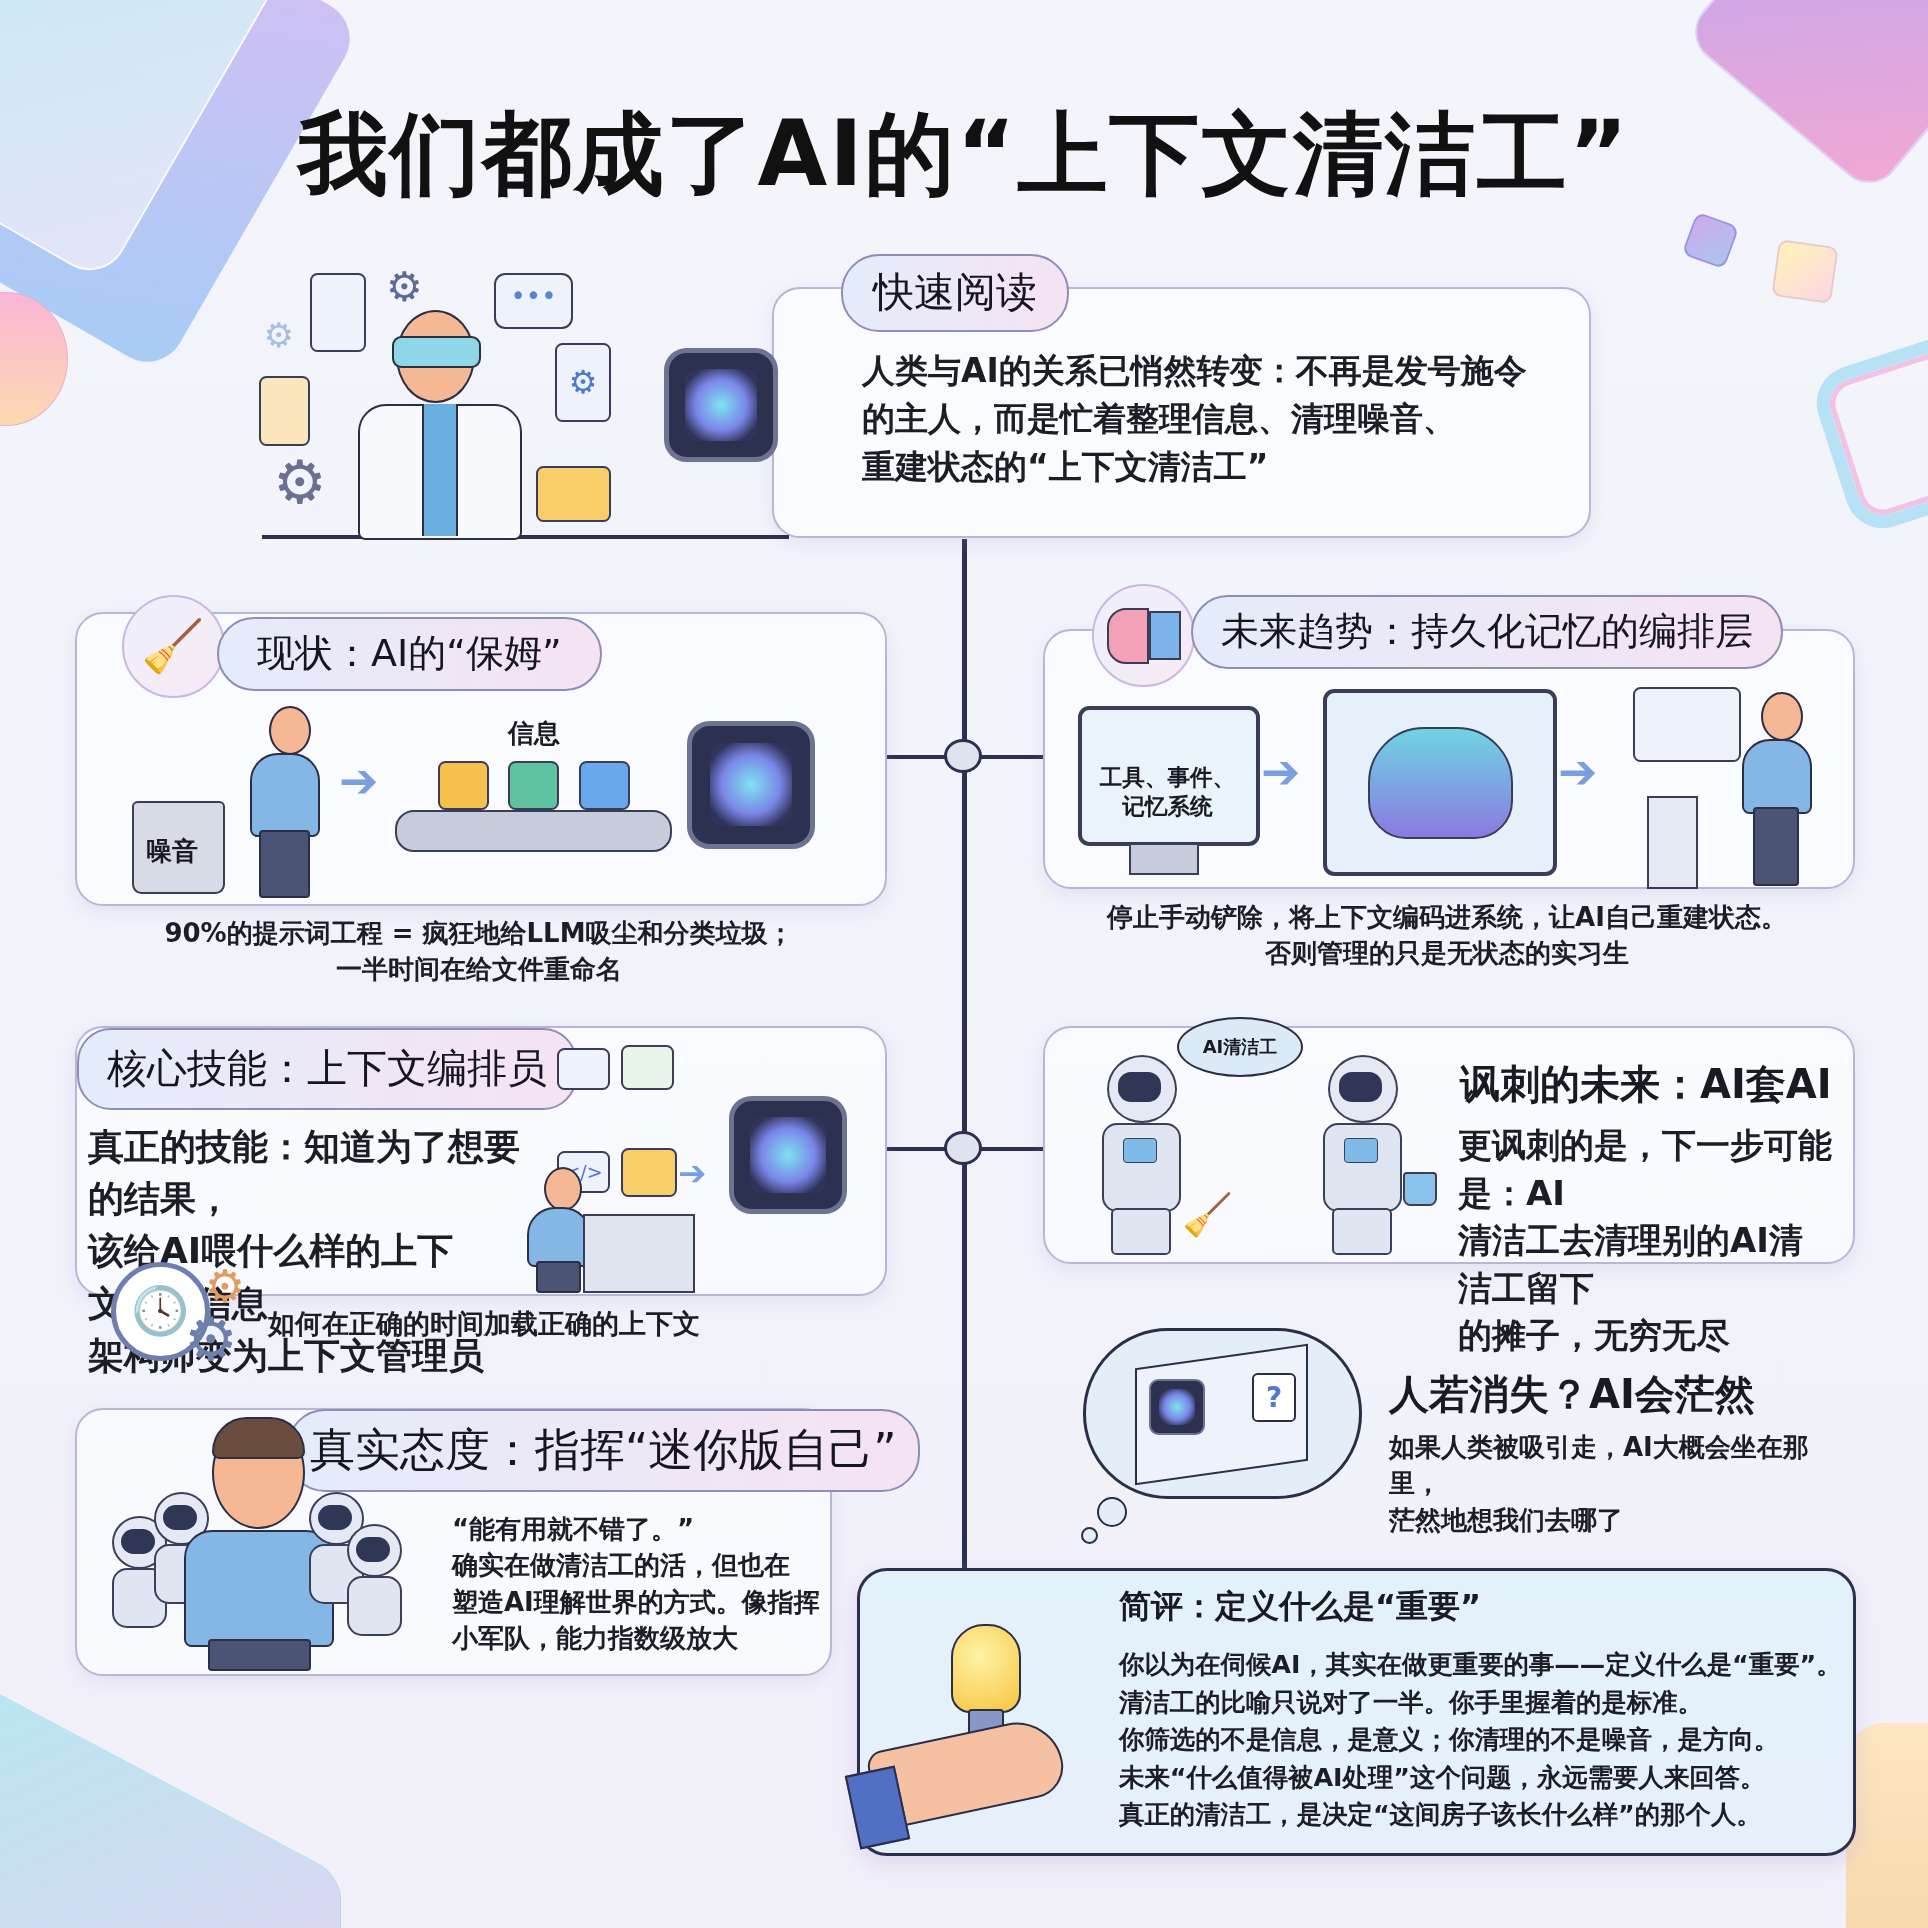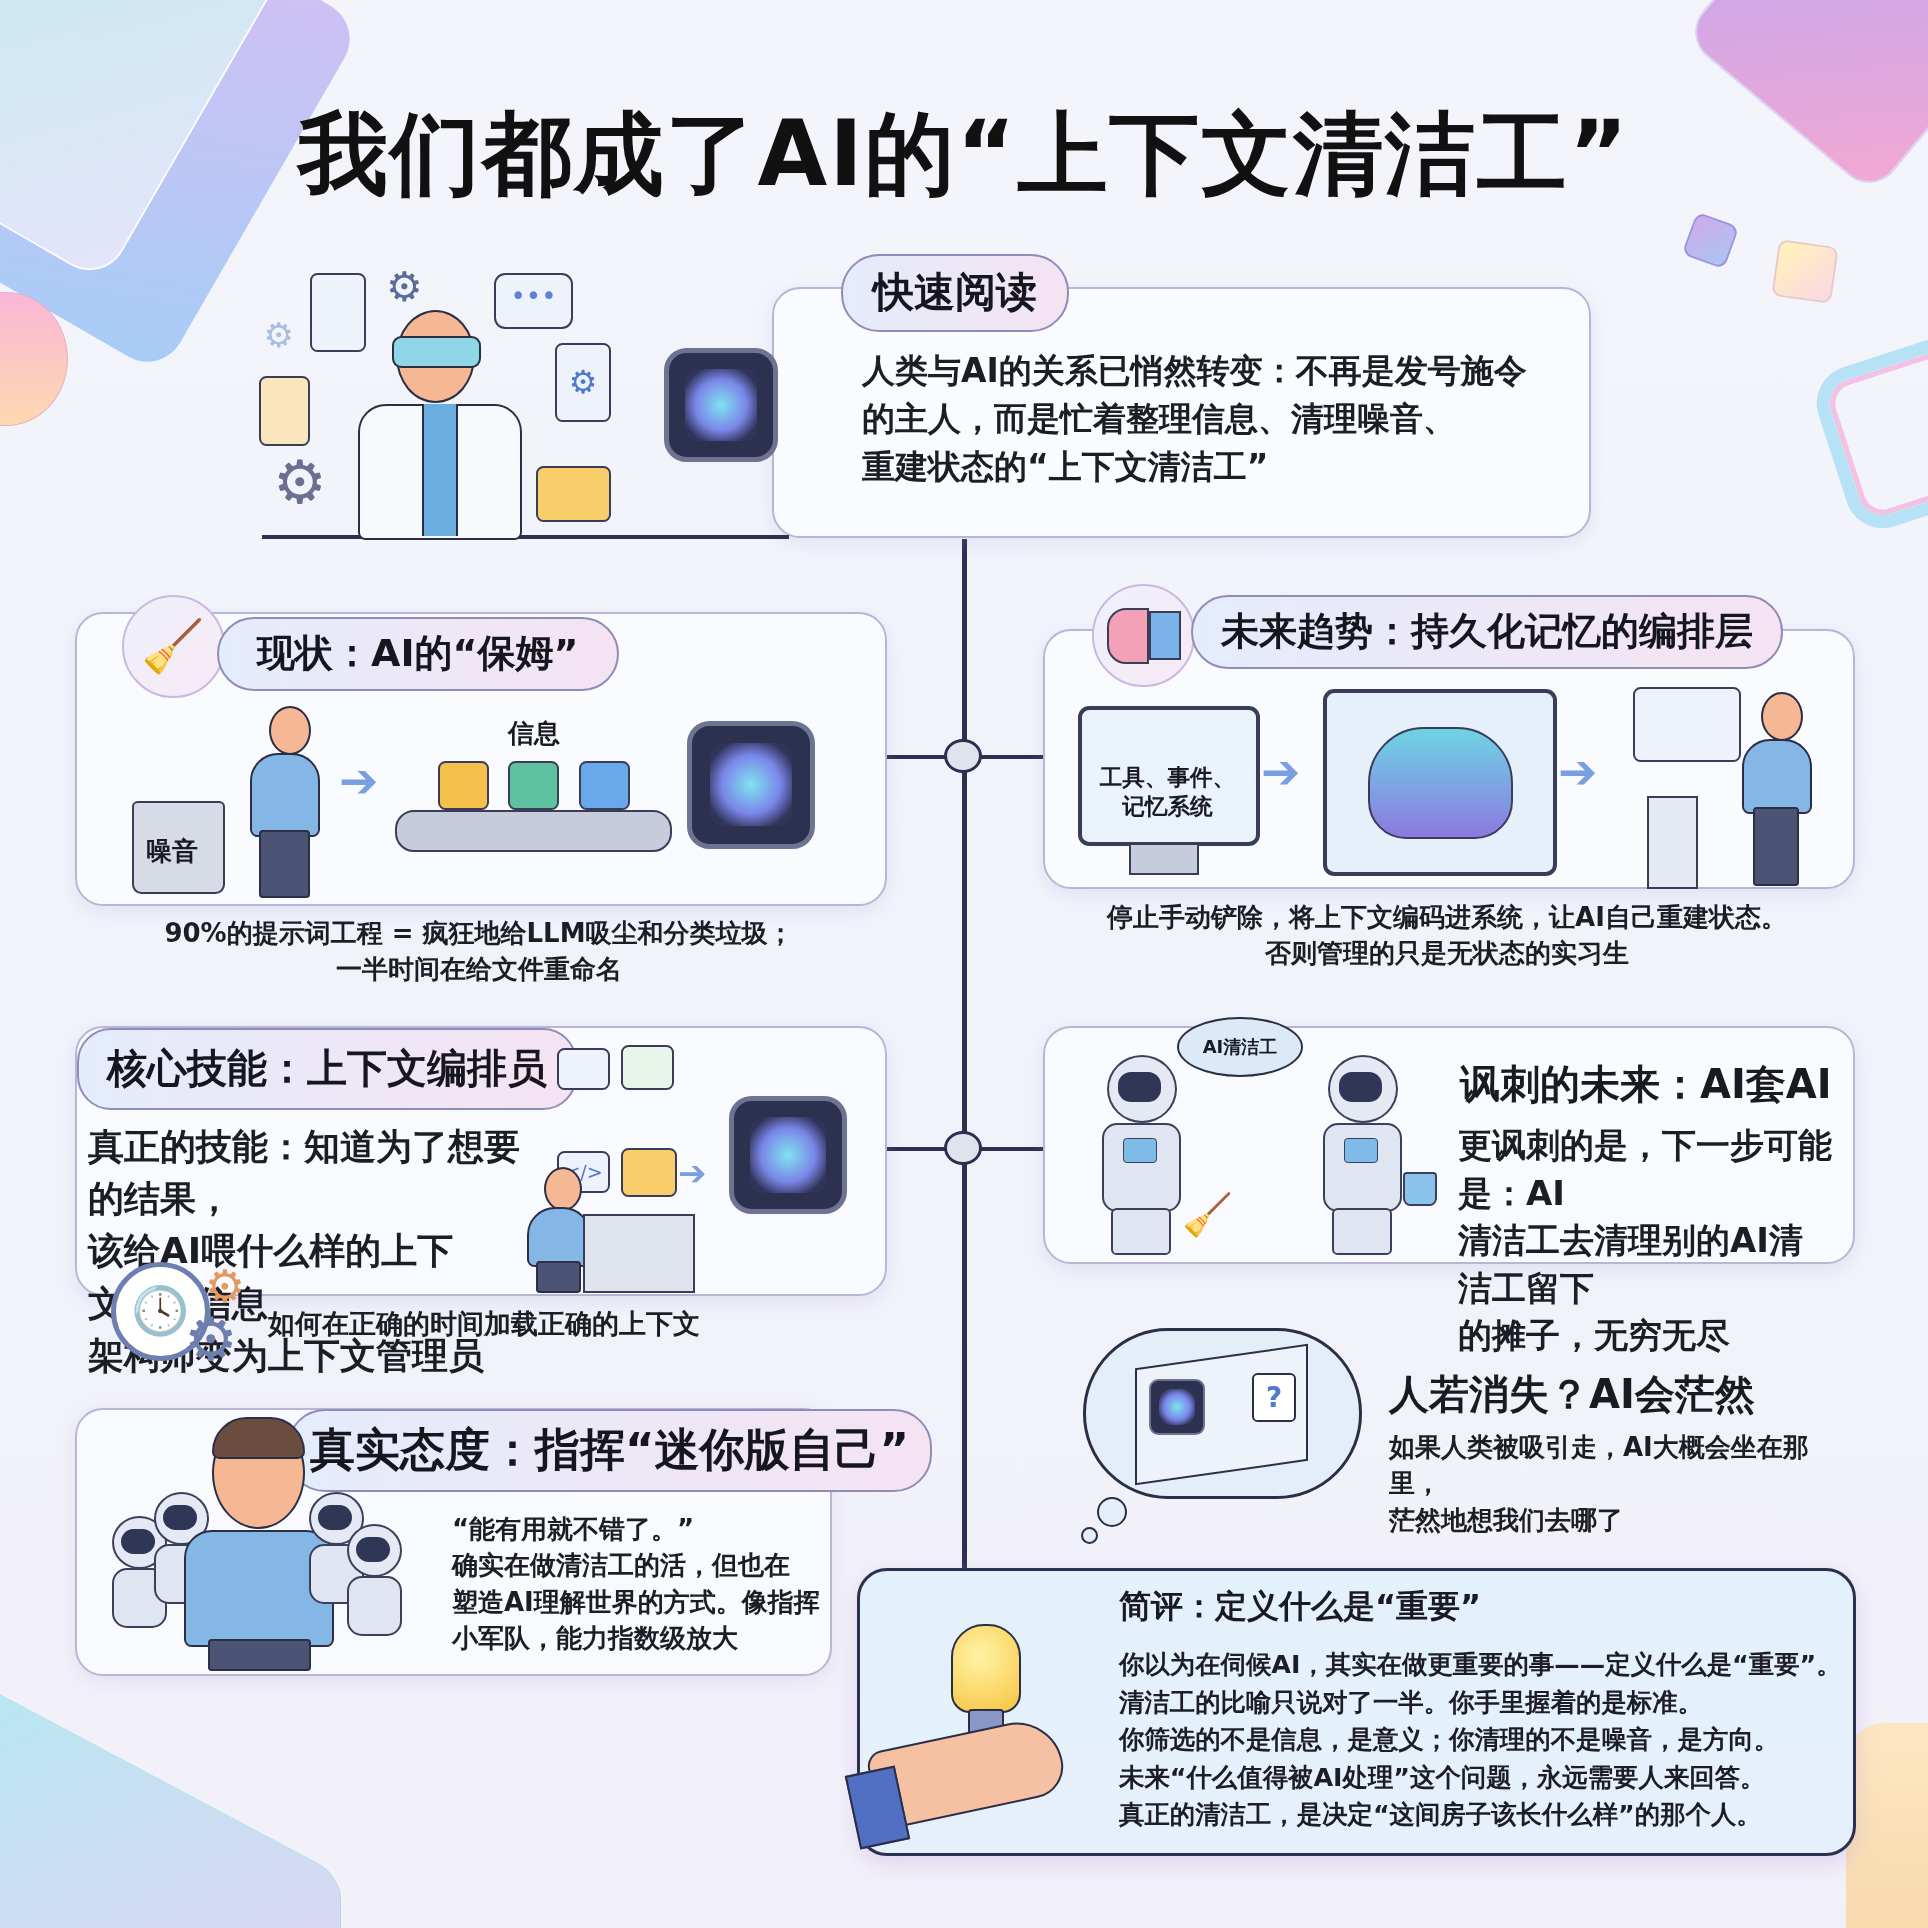--- a/index.html
+++ b/index.html
@@ -31,21 +31,21 @@
 
   
   .tl-line{left:962px;top:539px;width:4.7px;height:1036px;background:#2c2f4e;}
   .tl-h{height:3.8px;background:#2c2f4e;}
   .tl-node{width:32px;height:28px;border-radius:50%;background:#dfe3ee;border:3.8px solid #2c2f4e;}
 
   
   .card{border:2.8px solid #b8b5d8;border-radius:28px;background:rgba(250,251,255,.85);
     box-shadow:0 5.6px 17px rgba(160,150,210,.18);}
   .pill{border:2.8px solid #8f8db8;border-radius:38px;background:linear-gradient(90deg,#e4ecfb,#f5e3f2);
-    font-weight:700;color:#16161e;white-space:nowrap;}
+    font-weight:400;color:#16161e;white-space:nowrap;}
   .body-text{font-weight:700;color:#1d1d26;line-height:1.45;}
   .caption{font-weight:700;text-align:center;color:#1d1d26;line-height:1.4;}
 
   
   .icon-circle{border-radius:50%;border:2.8px solid #c9b8e2;background:linear-gradient(135deg,#eef1fb,#f7e9f5);
     display:flex;align-items:center;justify-content:center;}
   .chip{border:5.6px solid #6e7391;border-radius:22.6px;background:#2d3150;display:flex;align-items:center;justify-content:center;}
   .chip-inner{width:70%;height:70%;border-radius:13px;background:radial-gradient(circle,#7fe3f0 0%,#7a86e8 50%,#30345a 80%);}
   .box{border-radius:7.5px;border:2.8px solid #3a3d58;}
   .person{position:absolute;}

